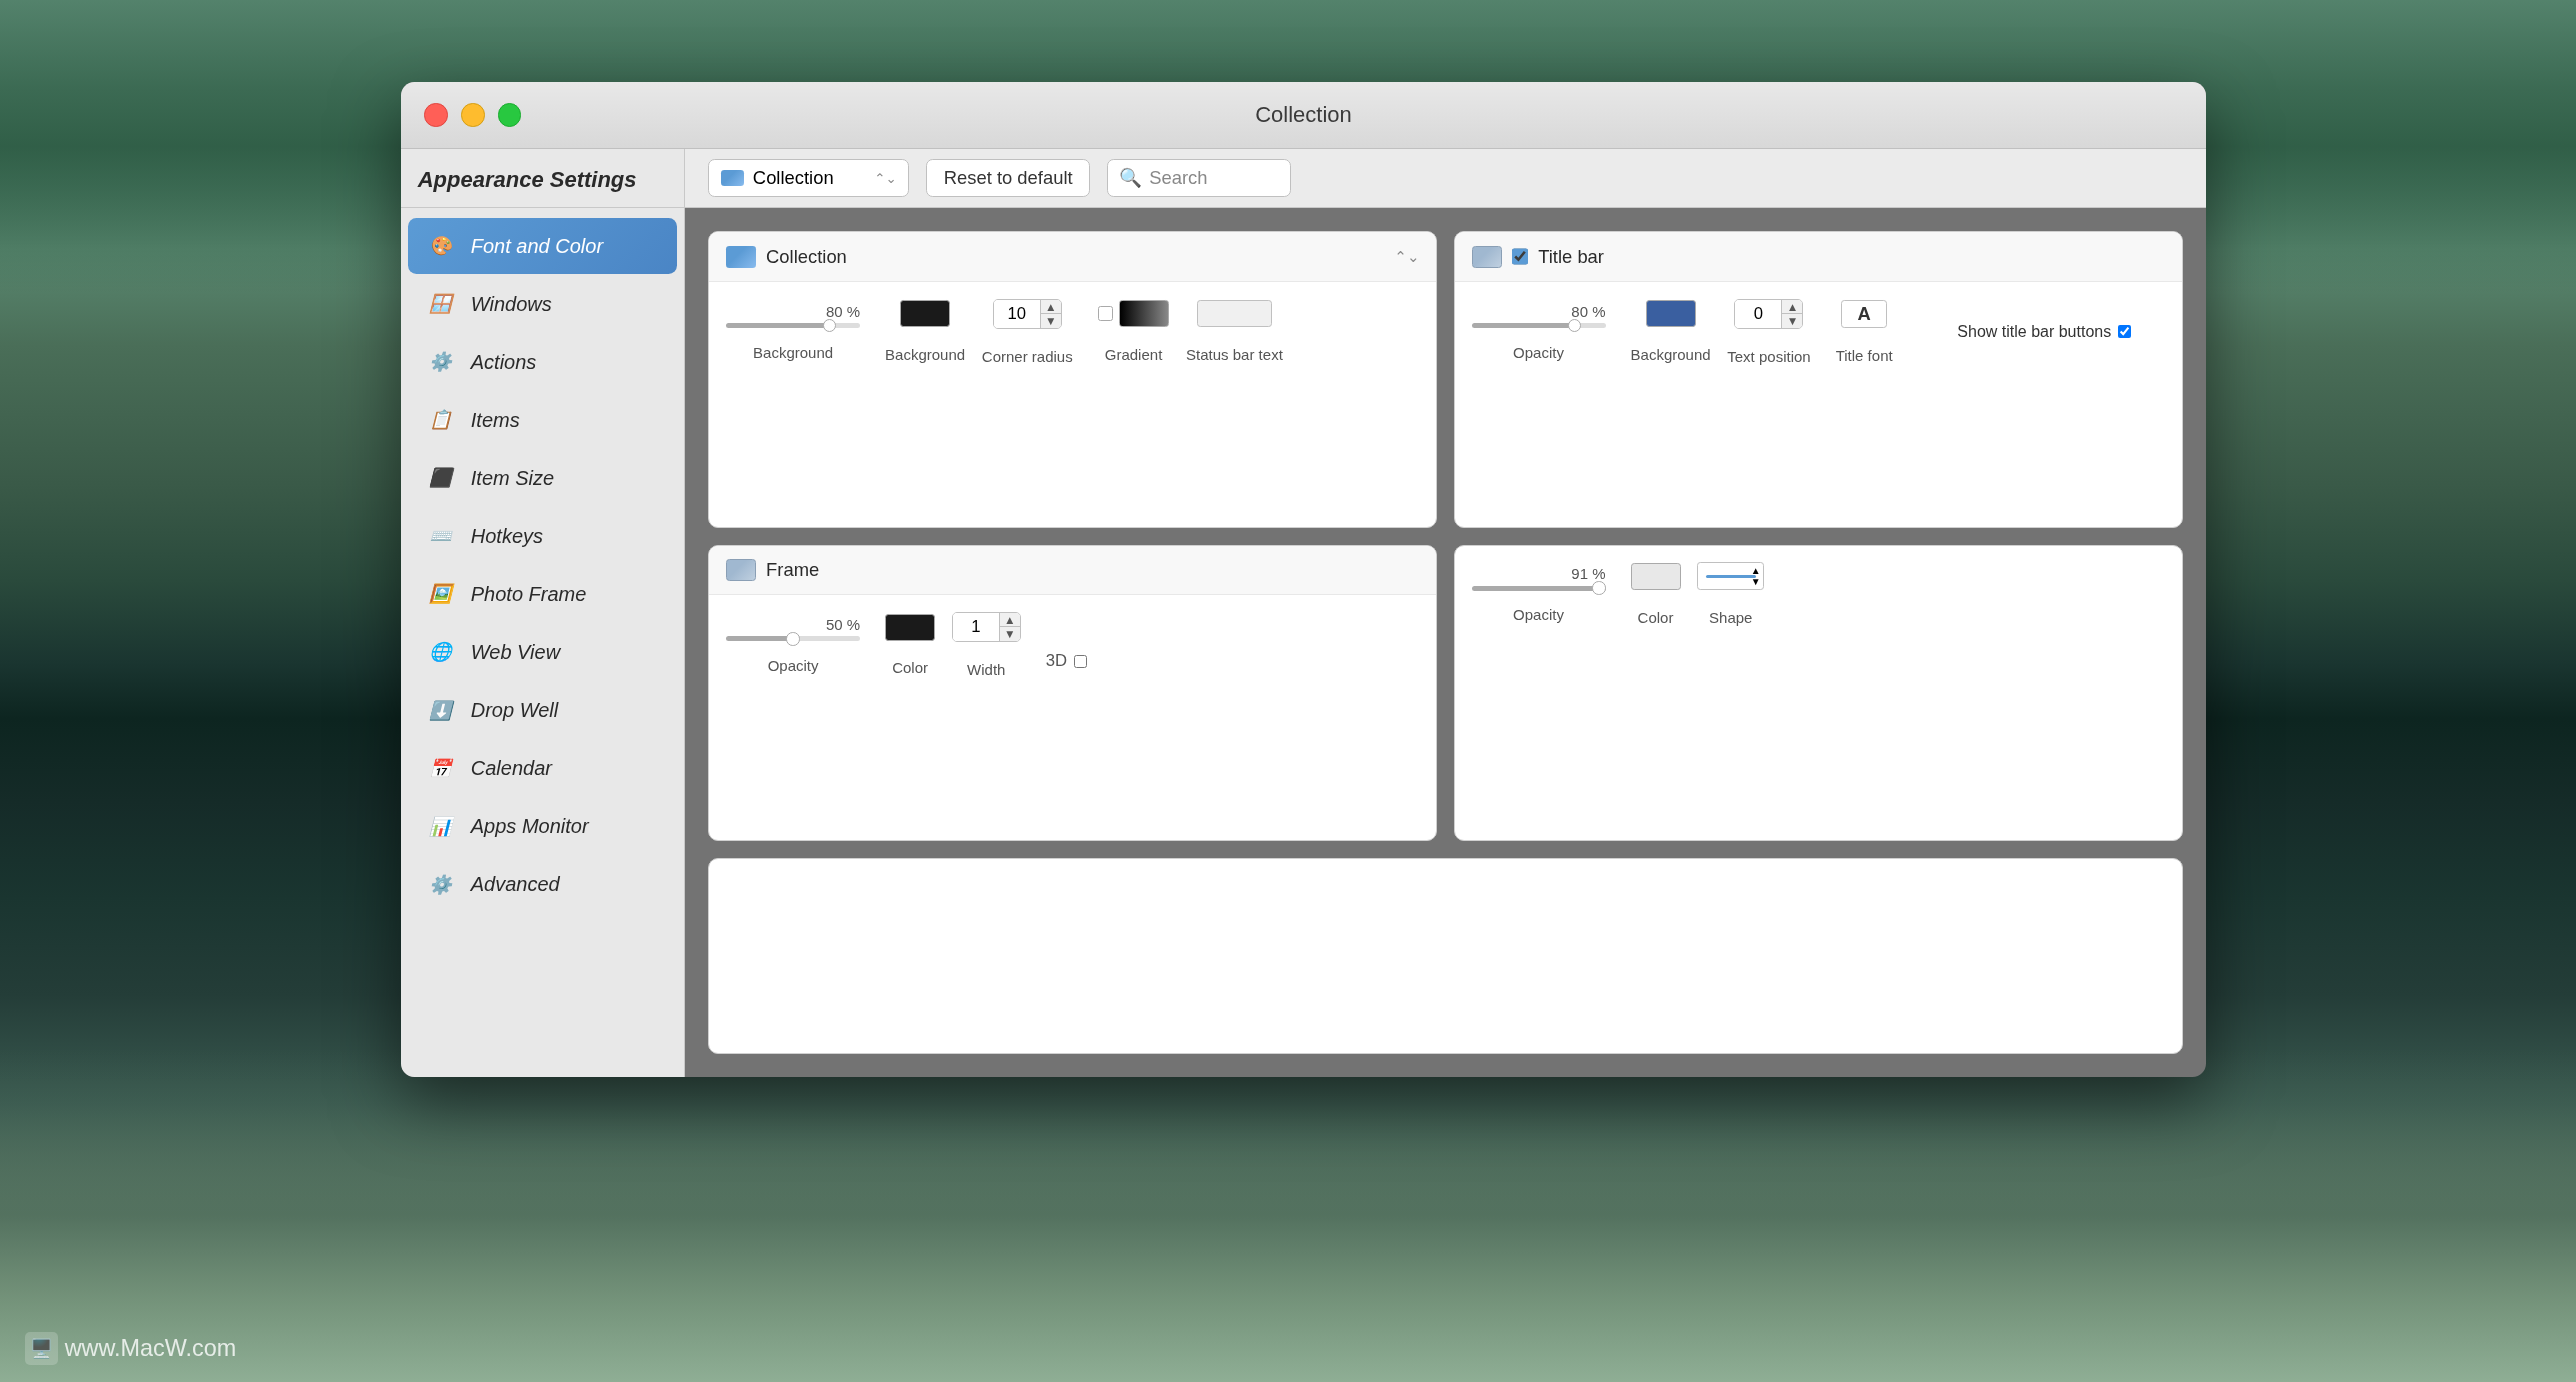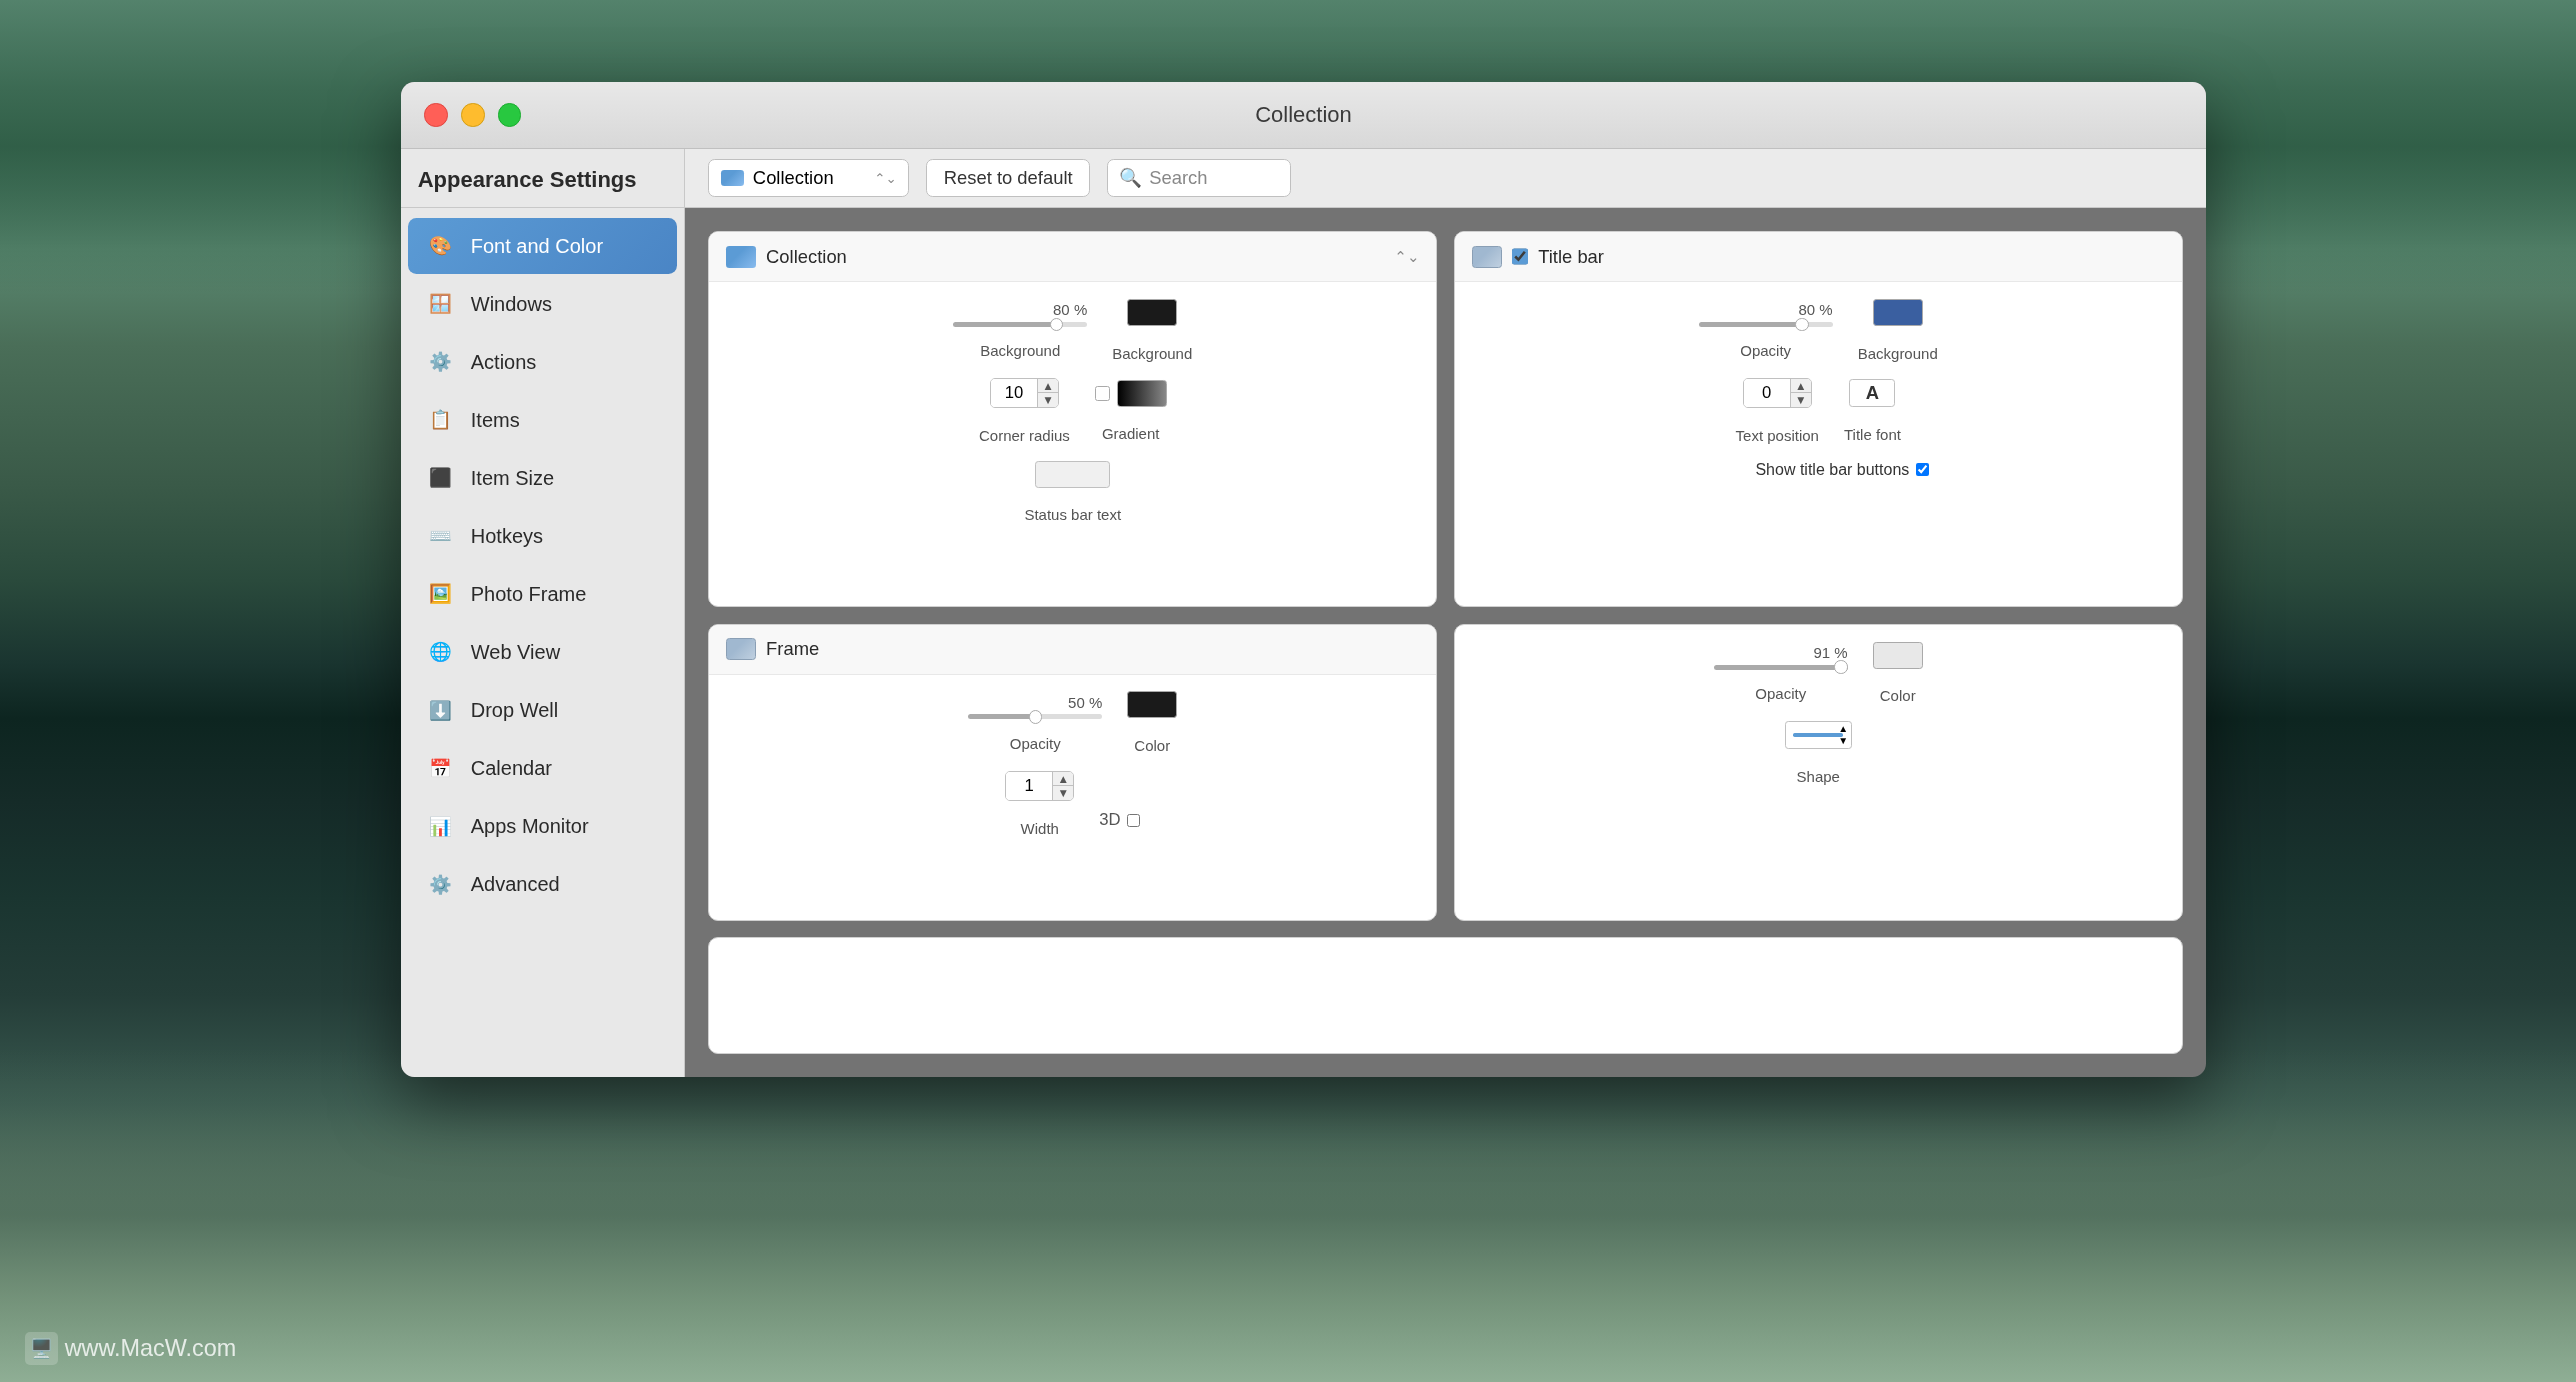--- a/index.html
+++ b/index.html
@@ -148,20 +148,21 @@
 
     
     .sidebar {
       width: 284px;
       background: #e8e8e8;
       border-right: 0.8px solid #c8c8c8;
       display: flex;
       flex-direction: column;
       overflow: hidden;
       flex-shrink: 0;
+      font-style: italic;
     }
 
     .sidebar-header {
       padding: 18.4px 16.7px 13.4px;
       font-size: 22px;
       font-weight: 600;
       color: #2a2a2a;
       border-bottom: 0.8px solid #c8c8c8;
     }
 
@@ -314,21 +315,21 @@
 
     .card-checkbox {
       width: 16.7px;
       height: 16.7px;
       accent-color: #5b9bd5;
     }
 
     .settings-card-body {
       padding: 16.7px;
       display: flex;
-      flex-direction: column;
+      flex-direction: row;
       gap: 16.7px;
     }
 
     .settings-row {
       display: flex;
       align-items: center;
       justify-content: center;
       gap: 25px;
     }
 

